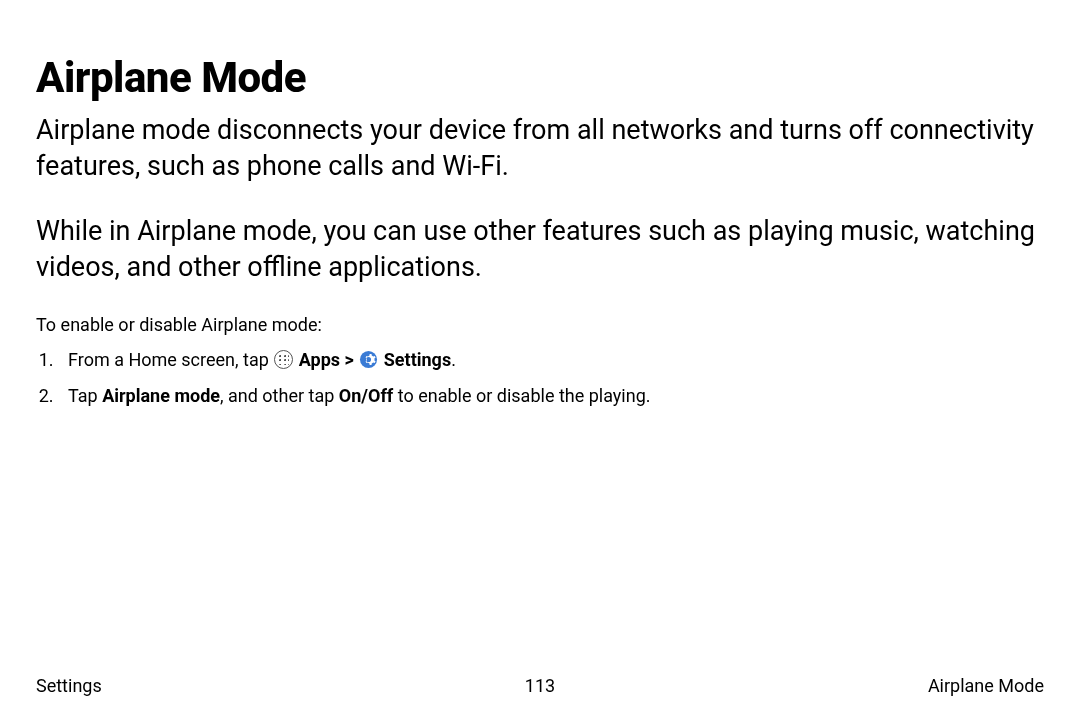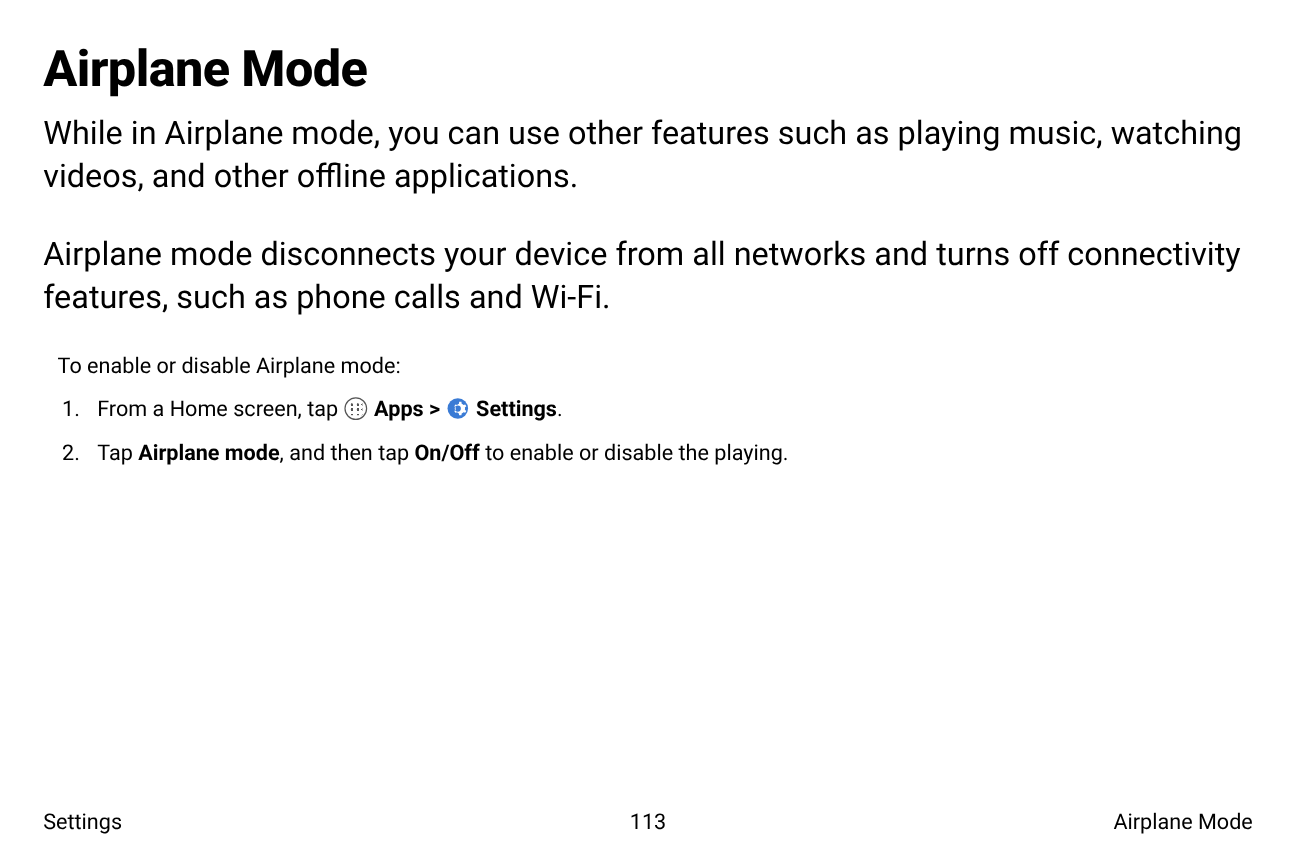--- a/index.html
+++ b/index.html
@@ -7,21 +7,21 @@
     padding: 0;
     width: 1080px;
     height: 720px;
     background: #ffffff;
     font-family: -apple-system, BlinkMacSystemFont, "Segoe UI", Roboto, Arial, sans-serif;
     color: #000000;
     position: relative;
     overflow: hidden;
   }
   .page {
-    padding: 34px 36px 0 36px;
+    padding: 53px 36px 0 36px;
     box-sizing: border-box;
     height: 100%;
     position: relative;
   }
   h1 {
     font-size: 42px;
     font-weight: 800;
     margin: 0 0 10px 0;
     letter-spacing: -0.5px;
   }
@@ -31,24 +31,24 @@
     margin: 0 0 28px 0;
     font-weight: 400;
   }
   h2 {
     font-size: 25px;
     font-weight: 700;
     margin: 30px 0 8px 0;
   }
   .intro {
     font-size: 18px;
-    margin: 0 0 12px 12px;
+    margin: 0 0 12px 0;
   }
   ol {
-    margin: 13px;
+    margin: 0;
     padding-left: 22px;
     font-size: 18px;
   }
   ol li {
     padding-left: 10px;
     margin-bottom: 10px;
     line-height: 1.45;
   }
   .bold { font-weight: 700; }
   .icon {
@@ -108,42 +108,42 @@
     left: 50%;
     transform: translateX(-50%);
   }
 </style>
 </head>
 <body>
 
 <div class="page">
   <h1>Airplane Mode</h1>
 
+  <p class="para">Airplane mode disconnects your device from all networks and turns off connectivity features, such as phone calls and Wi-Fi.</p>
   <p class="para">While in Airplane mode, you can use other features such as playing music, watching videos, and other offline applications.</p>
-  <p class="para">Airplane mode disconnects your device from all networks and turns off connectivity features, such as phone calls and Wi-Fi.</p>
 
   <p class="intro">To enable or disable Airplane mode:</p>
 
   <ol>
     <li>
       <span>From a Home screen, tap </span><span class="icon icon-apps"></span>
       <span class="bold">Apps</span><span class="bold"> &gt; </span><span class="icon icon-settings">
         <svg viewBox="0 0 20 20">
           <circle cx="10" cy="10" r="9" fill="#3a7bd5"></circle>
           <g fill="#ffffff">
             <path d="M10 3.2a6.8 6.8 0 0 1 0 13.6 6.8 6.8 0 0 1 0-13.6zm0 2.1a4.7 4.7 0 1 0 0 9.4 4.7 4.7 0 0 0 0-9.4z" opacity="0"></path>
             <path d="M10 5.2l.9 1.6 1.8.2-1.3 1.3.3 1.8L10 9.3l-1.7.8.3-1.8L7.3 7l1.8-.2z" opacity="0"></path>
             <path d="M16.3 10c0 .4 0 .7-.1 1l1.3 1-1 1.7-1.5-.5c-.5.5-1 .8-1.6 1.1l-.2 1.6h-2l-.2-1.6c-.6-.3-1.1-.6-1.6-1.1l-1.5.5-1-1.7 1.3-1c-.1-.3-.1-.6-.1-1s0-.7.1-1l-1.3-1 1-1.7 1.5.5c.5-.5 1-.8 1.6-1.1l.2-1.6h2l.2 1.6c.6.3 1.1.6 1.6 1.1l1.5-.5 1 1.7-1.3 1c.1.3.1.6.1 1zM10 7.3a2.7 2.7 0 1 0 0 5.4 2.7 2.7 0 0 0 0-5.4z"></path>
           </g>
         </svg>
       </span>
       <span class="bold">Settings</span><span>.</span>
     </li>
     <li>
-      <span>Tap </span><span class="bold">Airplane mode</span><span>, and then tap </span><span class="bold">On/Off</span><span> to enable or disable the playing.</span>
+      <span>Tap </span><span class="bold">Airplane mode</span><span>, and other tap </span><span class="bold">On/Off</span><span> to enable or disable the playing.</span>
     </li>
   </ol>
 
   <div class="footer">
     <span>Settings</span>
     <span class="center">113</span>
     <span>Airplane Mode</span>
   </div>
 </div>
 

